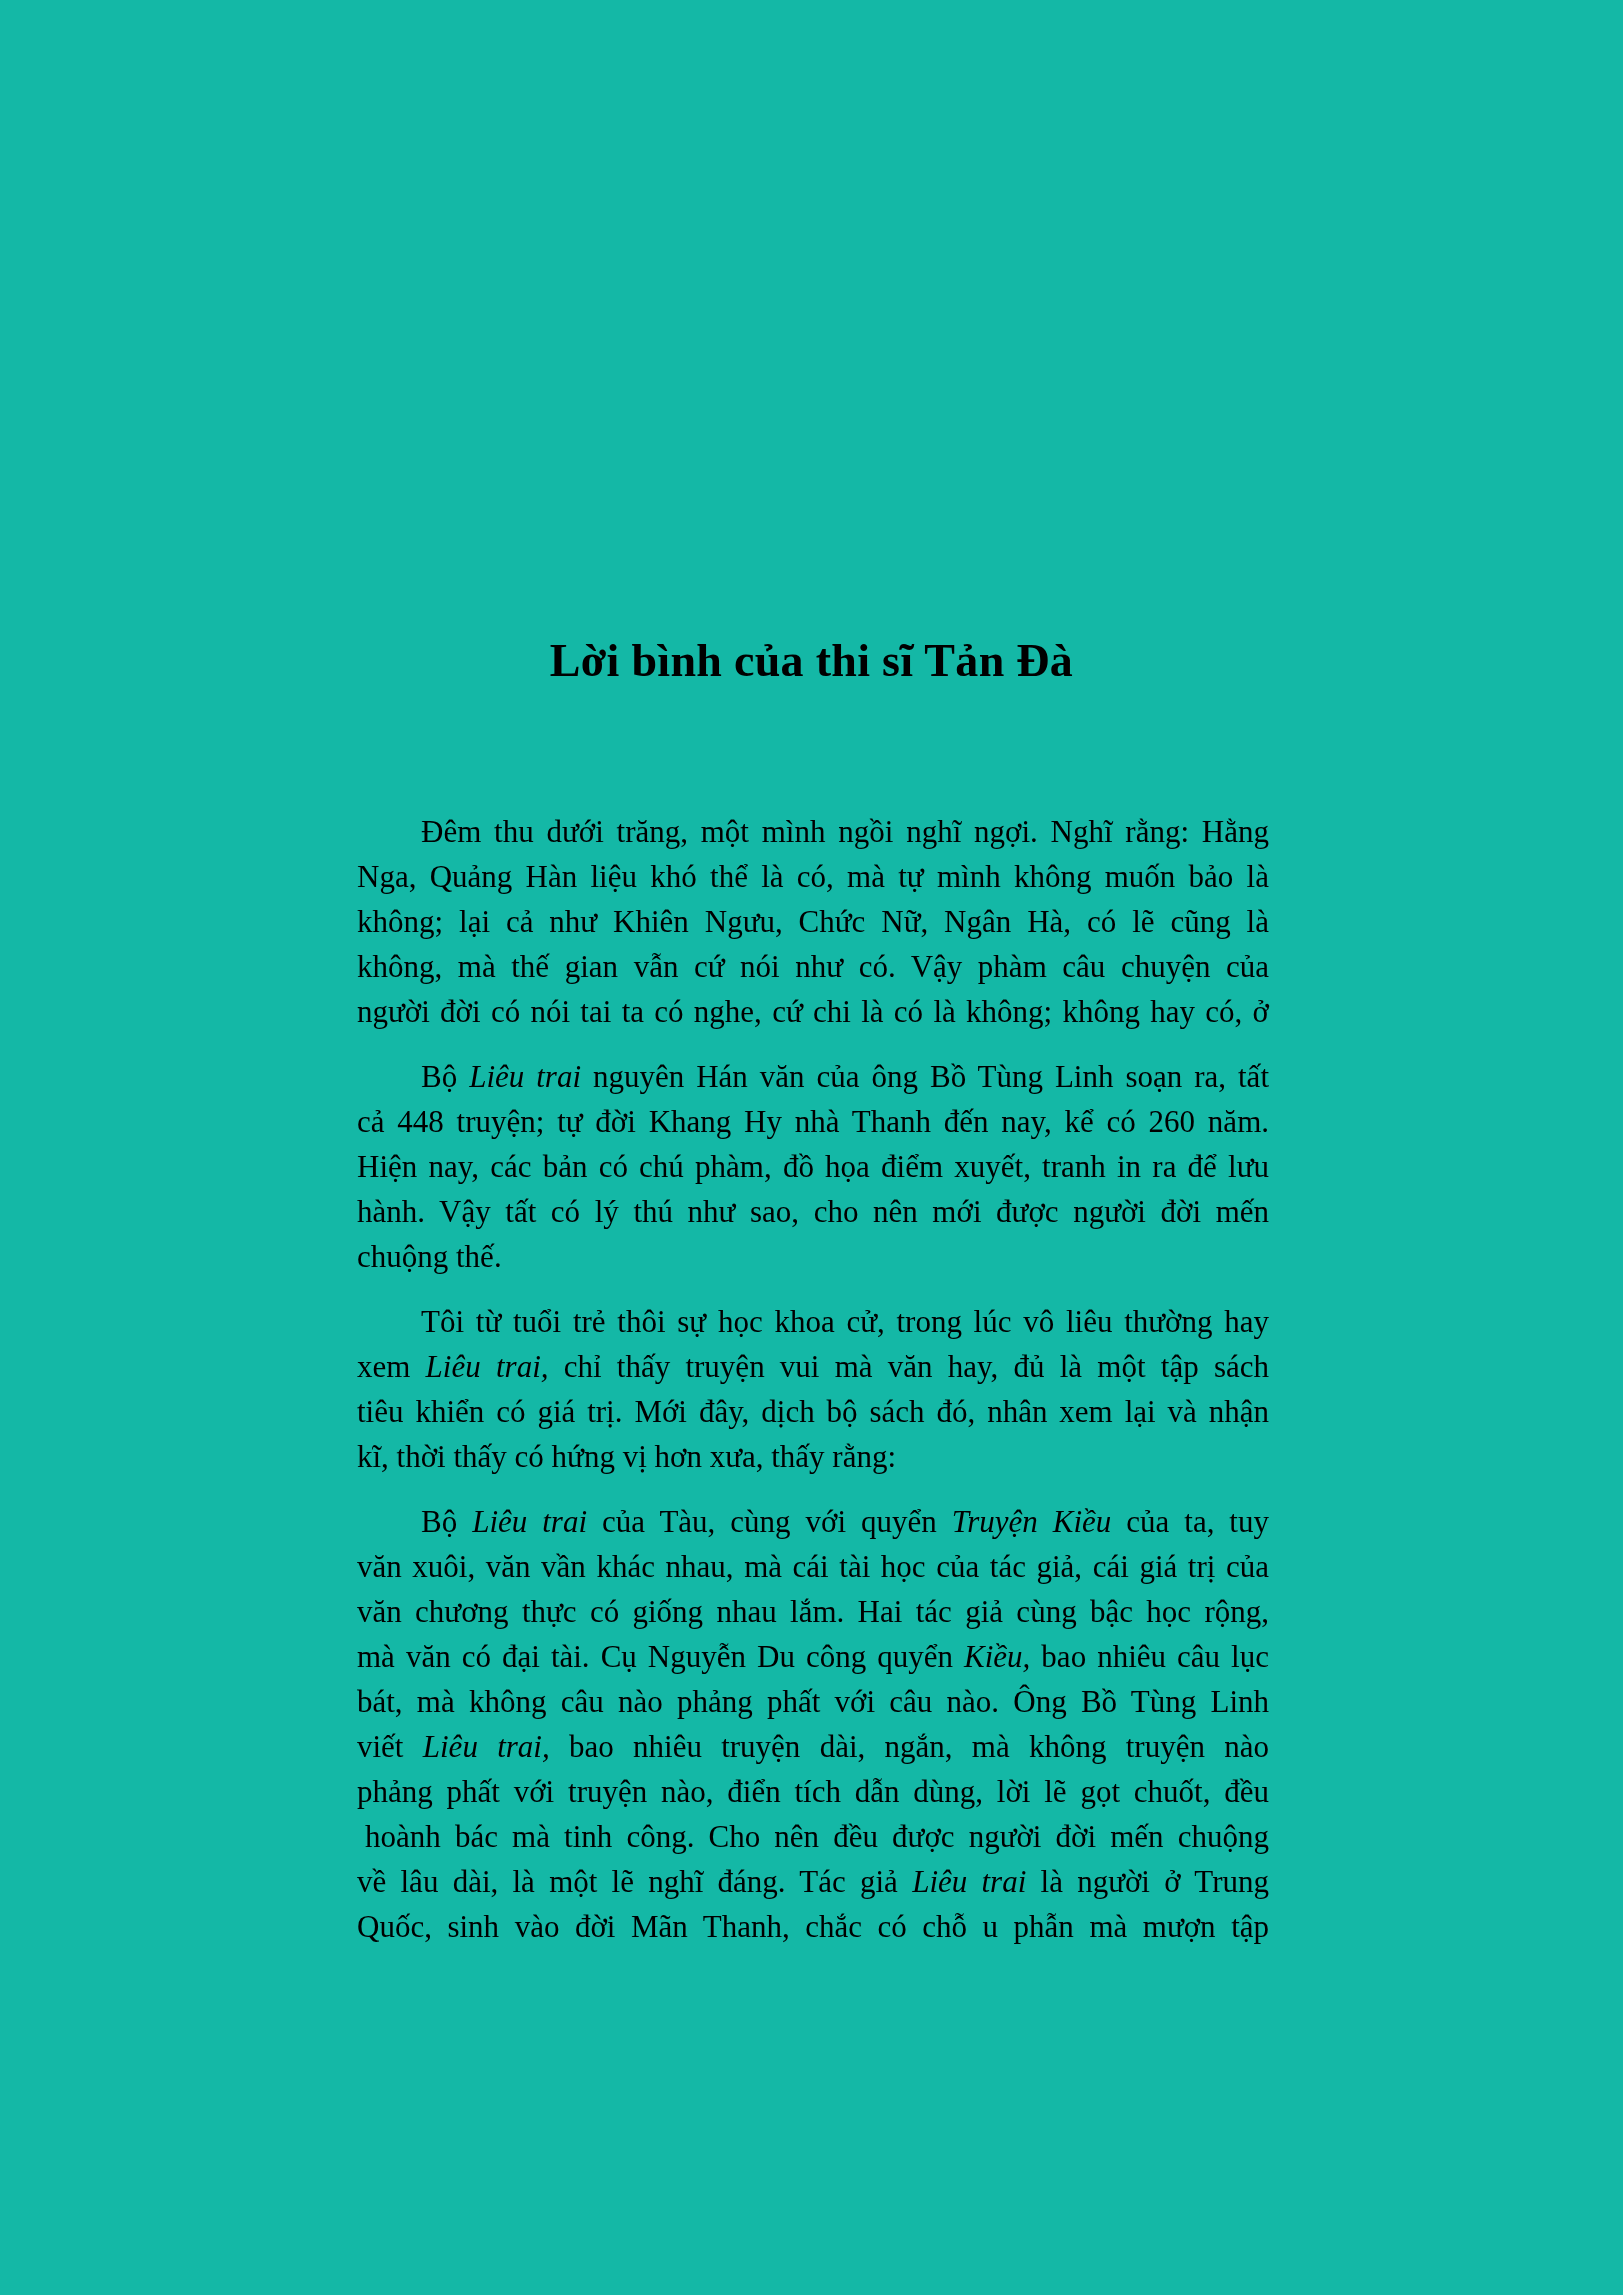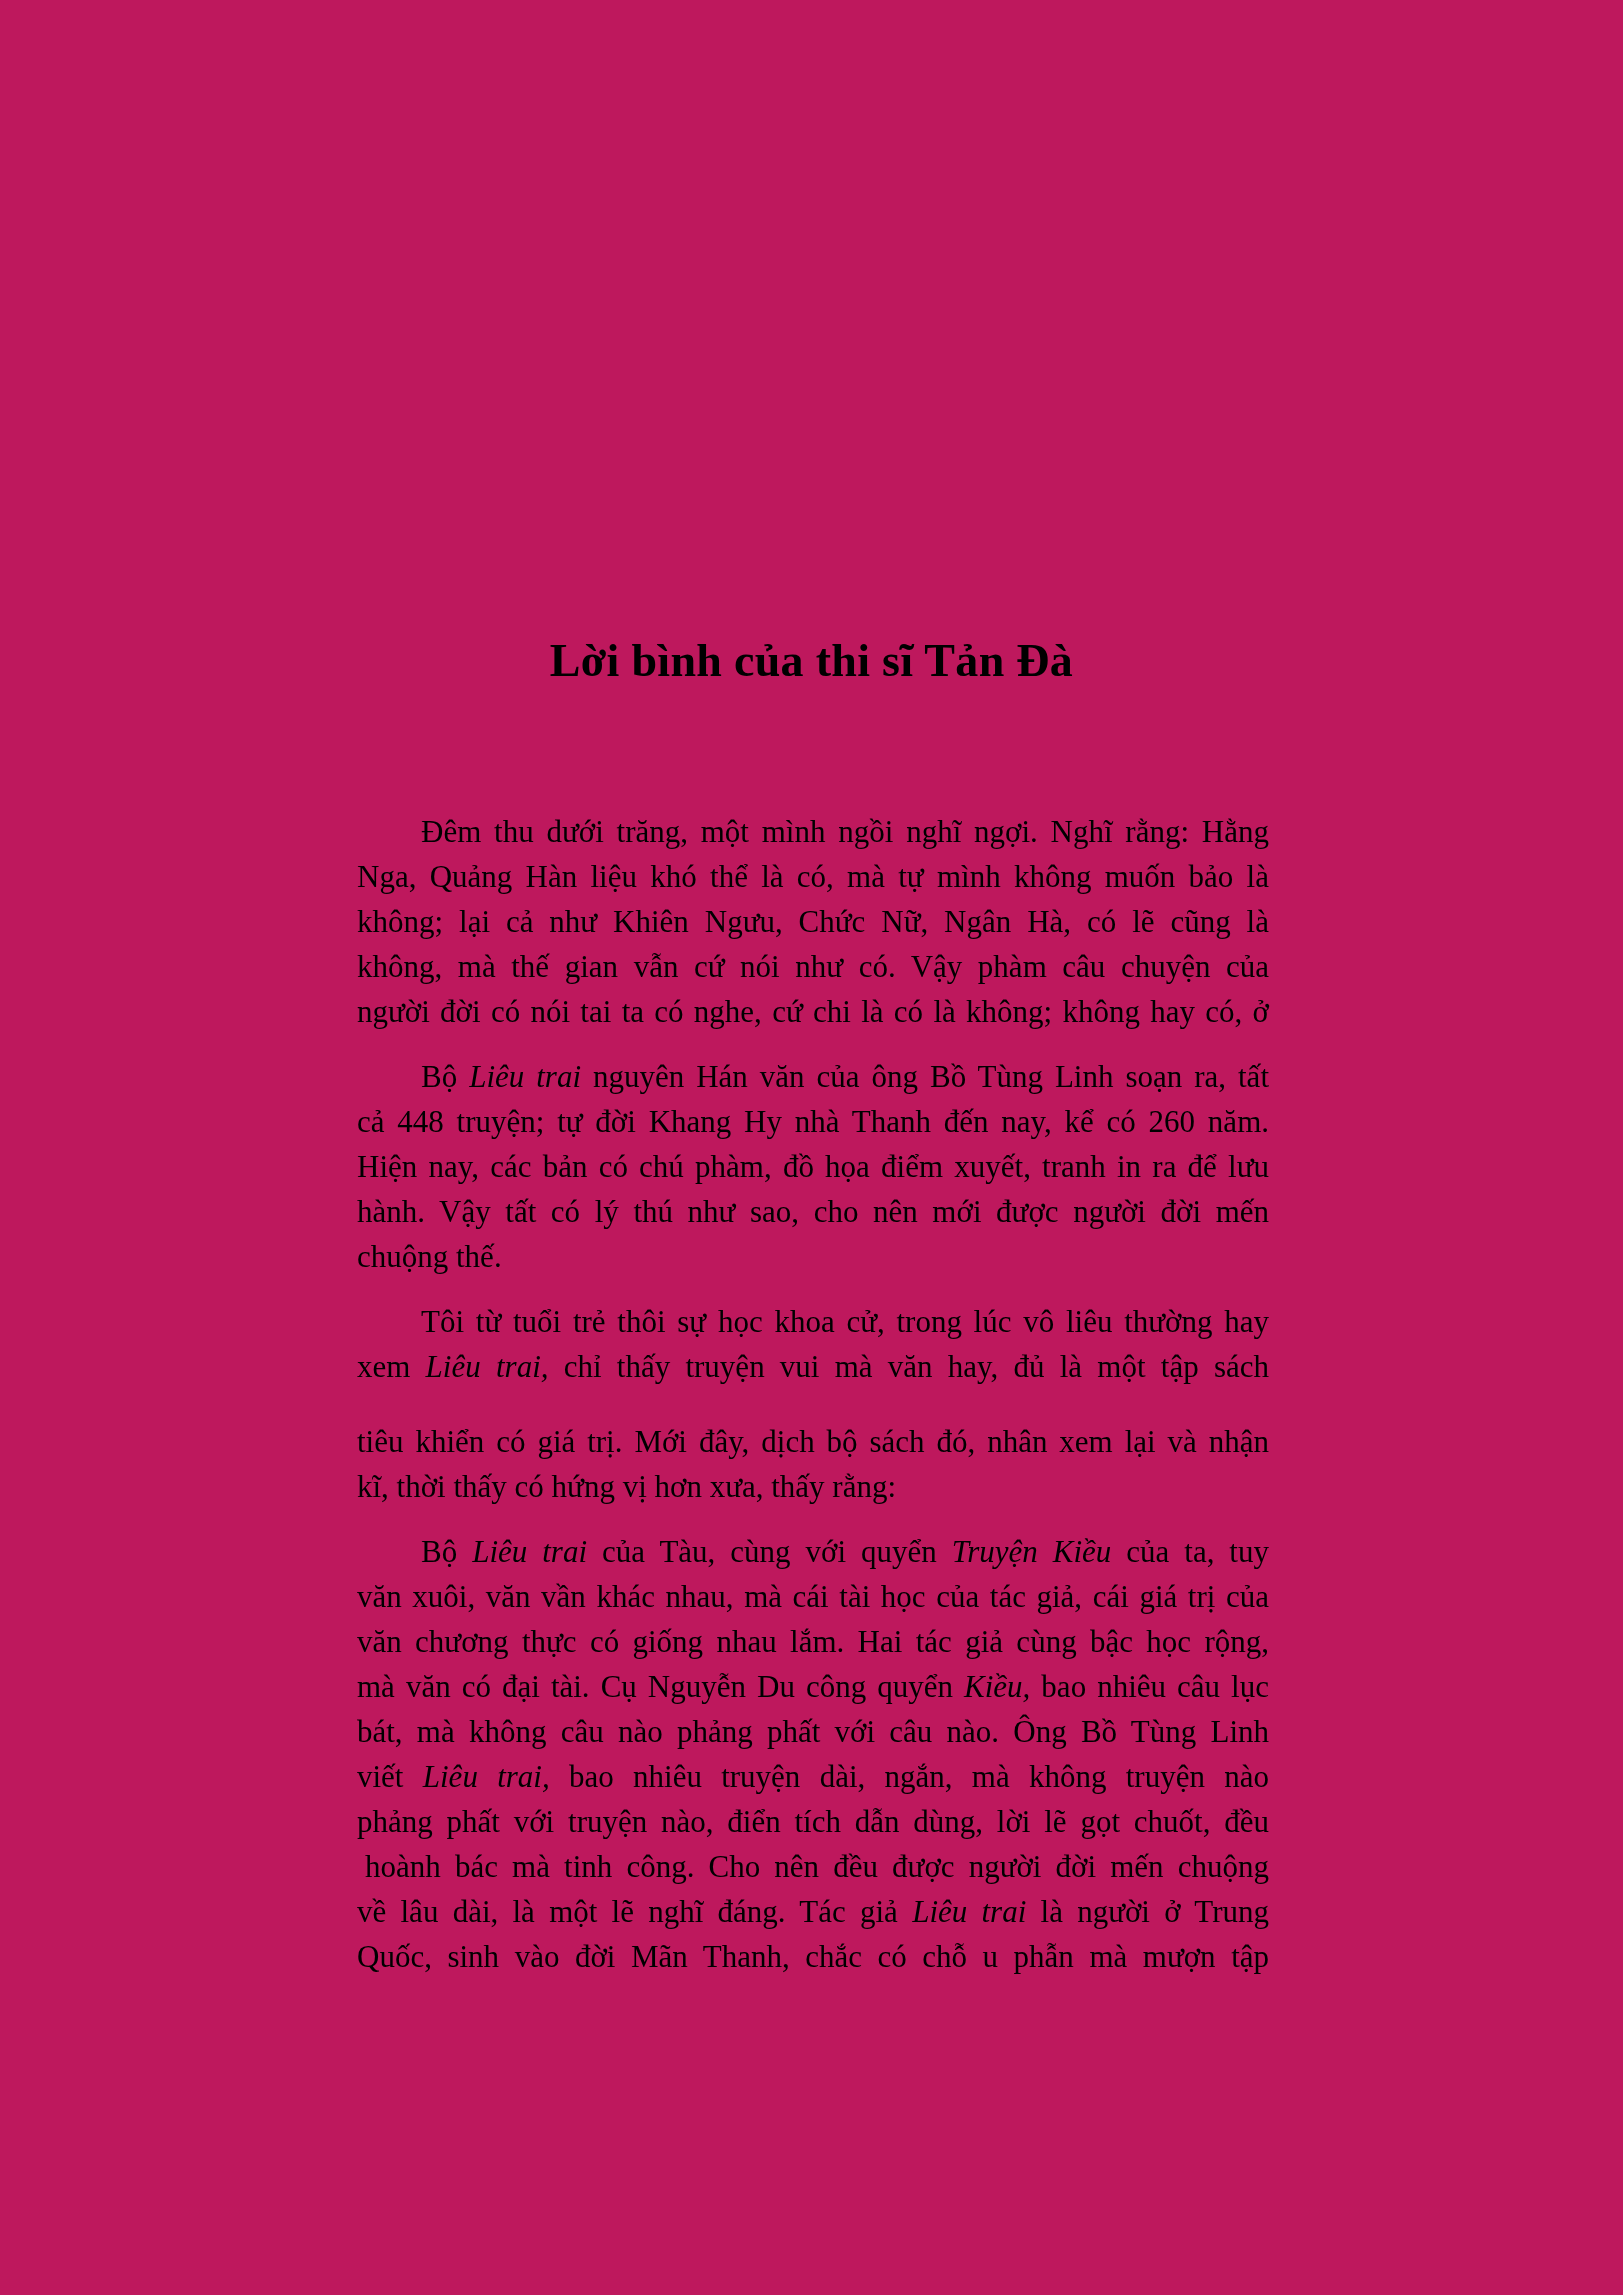--- a/index.html
+++ b/index.html
@@ -13,21 +13,21 @@
       position: relative;
       overflow: hidden;
       color: #000000;
       font-family: "Liberation Serif", "DejaVu Serif", serif;
     }
     .page {
       position: absolute;
       left: 0; top: 0;
       width: 1623px;
       height: 2295px;
-      background: #be185d;
+      background: #14b8a6;
     }
     .title {
       position: absolute;
       left: 0;
       width: 1623px;
       top: 633px;
       margin: 0;
       text-align: center;
       font-family: "Liberation Serif", "DejaVu Serif", serif;
       font-weight: bold;
@@ -81,21 +81,21 @@
       <div class="para">
         <span class="line first" style="white-space: nowrap; display: block;"><span style="white-space: nowrap;"><span>Bộ </span><i>Liêu trai</i><span> nguyên Hán văn của ông Bồ Tùng Linh soạn ra, tất</span></span></span>
         <span class="line" style="white-space: nowrap; display: block;"><span style="white-space: nowrap;"><span>cả 448 truyện; tự đời Khang Hy nhà Thanh đến nay, kể có 260 năm.</span></span></span>
         <span class="line" style="white-space: nowrap; display: block;"><span style="white-space: nowrap;"><span>Hiện nay, các bản có chú phàm, đồ họa điểm xuyết, tranh in ra để lưu</span></span></span>
         <span class="line" style="white-space: nowrap; display: block;"><span style="white-space: nowrap;"><span>hành. Vậy tất có lý thú như sao, cho nên mới được người đời mến</span></span></span>
         <span class="line last"><span>chuộng thế.</span></span>
       </div>
       <div class="para">
         <span class="line first" style="white-space: nowrap; display: block;"><span style="white-space: nowrap;"><span>Tôi từ tuổi trẻ thôi sự học khoa cử, trong lúc vô liêu thường hay</span></span></span>
         <span class="line" style="white-space: nowrap; display: block;"><span style="white-space: nowrap;"><span>xem </span><i>Liêu trai,</i><span> chỉ thấy truyện vui mà văn hay, đủ là một tập sách</span></span></span>
-        <span class="line" style="white-space: nowrap; display: block; margin-top: 30px;"><span style="white-space: nowrap;"><span>tiêu khiển có giá trị. Mới đây, dịch bộ sách đó, nhân xem lại và nhận</span></span></span>
+        <span class="line" style="white-space: nowrap; display: block;"><span style="white-space: nowrap;"><span>tiêu khiển có giá trị. Mới đây, dịch bộ sách đó, nhân xem lại và nhận</span></span></span>
         <span class="line last"><span>kĩ, thời thấy có hứng vị hơn xưa, thấy rằng:</span></span>
       </div>
       <div class="para">
         <span class="line first" style="white-space: nowrap; display: block;"><span style="white-space: nowrap;"><span>Bộ </span><i>Liêu trai</i><span> của Tàu, cùng với quyển </span><i>Truyện Kiều</i><span> của ta, tuy</span></span></span>
         <span class="line" style="white-space: nowrap; display: block;"><span style="white-space: nowrap;"><span>văn xuôi, văn vần khác nhau, mà cái tài học của tác giả, cái giá trị của</span></span></span>
         <span class="line" style="white-space: nowrap; display: block;"><span style="white-space: nowrap;"><span>văn chương thực có giống nhau lắm. Hai tác giả cùng bậc học rộng,</span></span></span>
         <span class="line" style="white-space: nowrap; display: block;"><span style="white-space: nowrap;"><span>mà văn có đại tài. Cụ Nguyễn Du công quyển </span><i>Kiều,</i><span> bao nhiêu câu lục</span></span></span>
         <span class="line" style="white-space: nowrap; display: block;"><span style="white-space: nowrap;"><span>bát, mà không câu nào phảng phất với câu nào. Ông Bồ Tùng Linh</span></span></span>
         <span class="line" style="white-space: nowrap; display: block;"><span style="white-space: nowrap;"><span>viết </span><i>Liêu trai,</i><span> bao nhiêu truyện dài, ngắn, mà không truyện nào</span></span></span>
         <span class="line" style="white-space: nowrap; display: block;"><span style="white-space: nowrap;"><span>phảng phất với truyện nào, điển tích dẫn dùng, lời lẽ gọt chuốt, đều</span></span></span>

